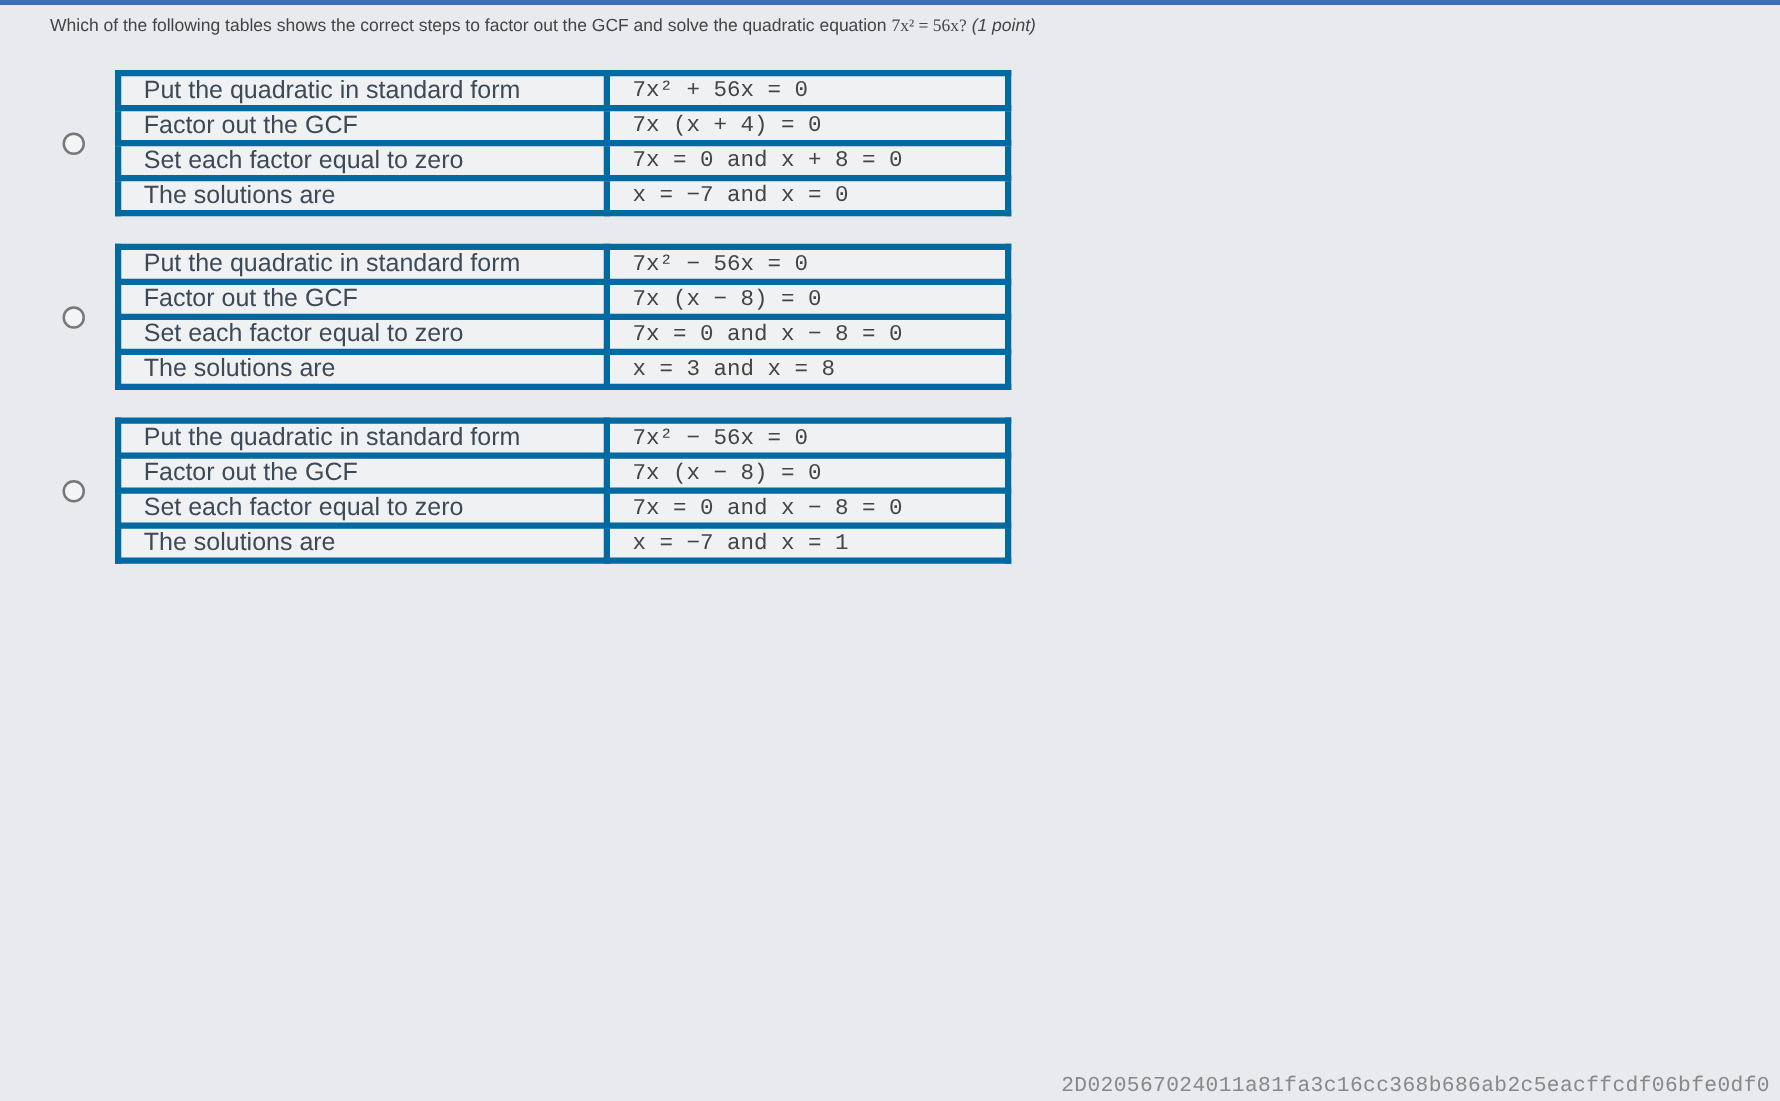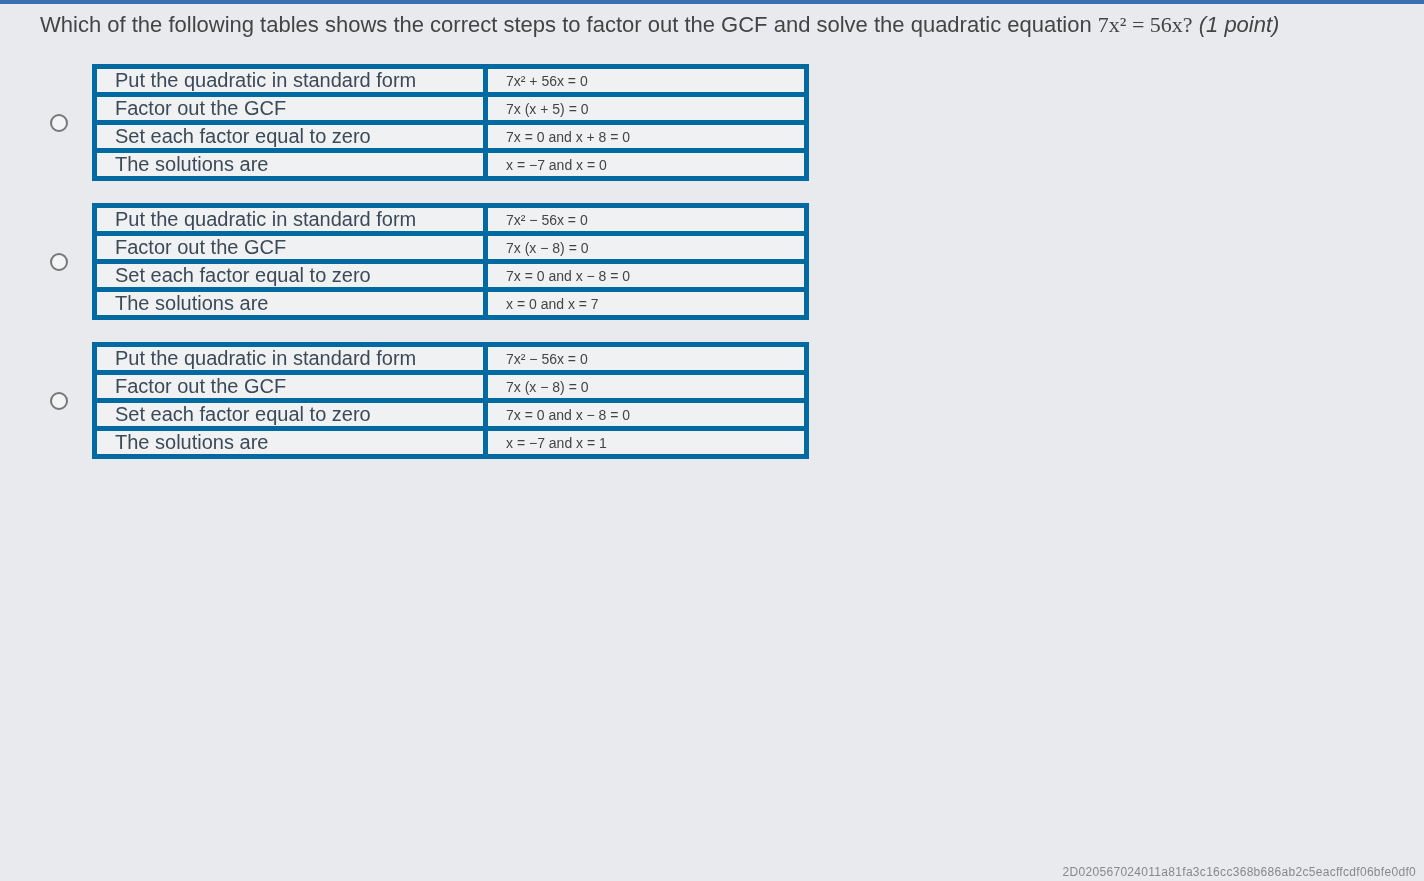--- a/index.html
+++ b/index.html
@@ -13,21 +13,21 @@
     overflow: hidden;
   }
   .top-border {
     height: 4px;
     background: #3c6fb0;
   }
   .page {
     padding: 0 40px 10px 40px;
   }
   .question {
-    font-size: 22px;
+    font-size: 14px;
     color: #444;
     padding: 8px 0 6px 0;
     font-family: Arial, sans-serif;
   }
   .question .points {
     font-style: italic;
   }
   .math {
     font-family: "Cambria Math", "Times New Roman", serif;
   }
@@ -59,30 +59,30 @@
     font-size: 20px;
     color: #444;
     white-space: nowrap;
   }
   table.choice td.label {
     min-width: 350px;
     color: #3c4a57;
   }
   table.choice td.expr {
     min-width: 280px;
-    font-family: Liberation Sans, sans-serif;
-    font-size: 14px;
+    font-family: Liberation Mono, monospace;
+    font-size: 18px;
   }
   .footer-hash {
     position: absolute;
     right: 8px;
     bottom: 2px;
-    font-size: 12px;
+    font-size: 17px;
     color: #888;
-    font-family: Liberation Sans, sans-serif;
+    font-family: Liberation Mono, monospace;
     letter-spacing: 0.3px;
   }
 </style>
 </head>
 <body>
 
 <div class="top-border"></div>
 
 <div class="page">
 
@@ -97,21 +97,21 @@
     <div class="option">
       <div class="radio"></div>
       <table class="choice">
         <tbody>
             <tr>
           <td class="label">Put the quadratic in standard form</td>
           <td class="expr">7x² + 56x = 0</td>
         </tr>
         <tr>
           <td class="label">Factor out the GCF</td>
-          <td class="expr">7x (x + 5) = 0</td>
+          <td class="expr">7x (x + 4) = 0</td>
         </tr>
         <tr>
           <td class="label">Set each factor equal to zero</td>
           <td class="expr">7x = 0 and x + 8 = 0</td>
         </tr>
         <tr>
           <td class="label">The solutions are</td>
           <td class="expr">x = −7 and x = 0</td>
         </tr>
       </tbody>
@@ -129,21 +129,21 @@
         <tr>
           <td class="label">Factor out the GCF</td>
           <td class="expr">7x (x − 8) = 0</td>
         </tr>
         <tr>
           <td class="label">Set each factor equal to zero</td>
           <td class="expr">7x = 0 and x − 8 = 0</td>
         </tr>
         <tr>
           <td class="label">The solutions are</td>
-          <td class="expr">x = 0 and x = 7</td>
+          <td class="expr">x = 3 and x = 8</td>
         </tr>
       </tbody>
         </table>
     </div>
 
     <div class="option">
       <div class="radio"></div>
       <table class="choice">
         <tbody>
             <tr>

